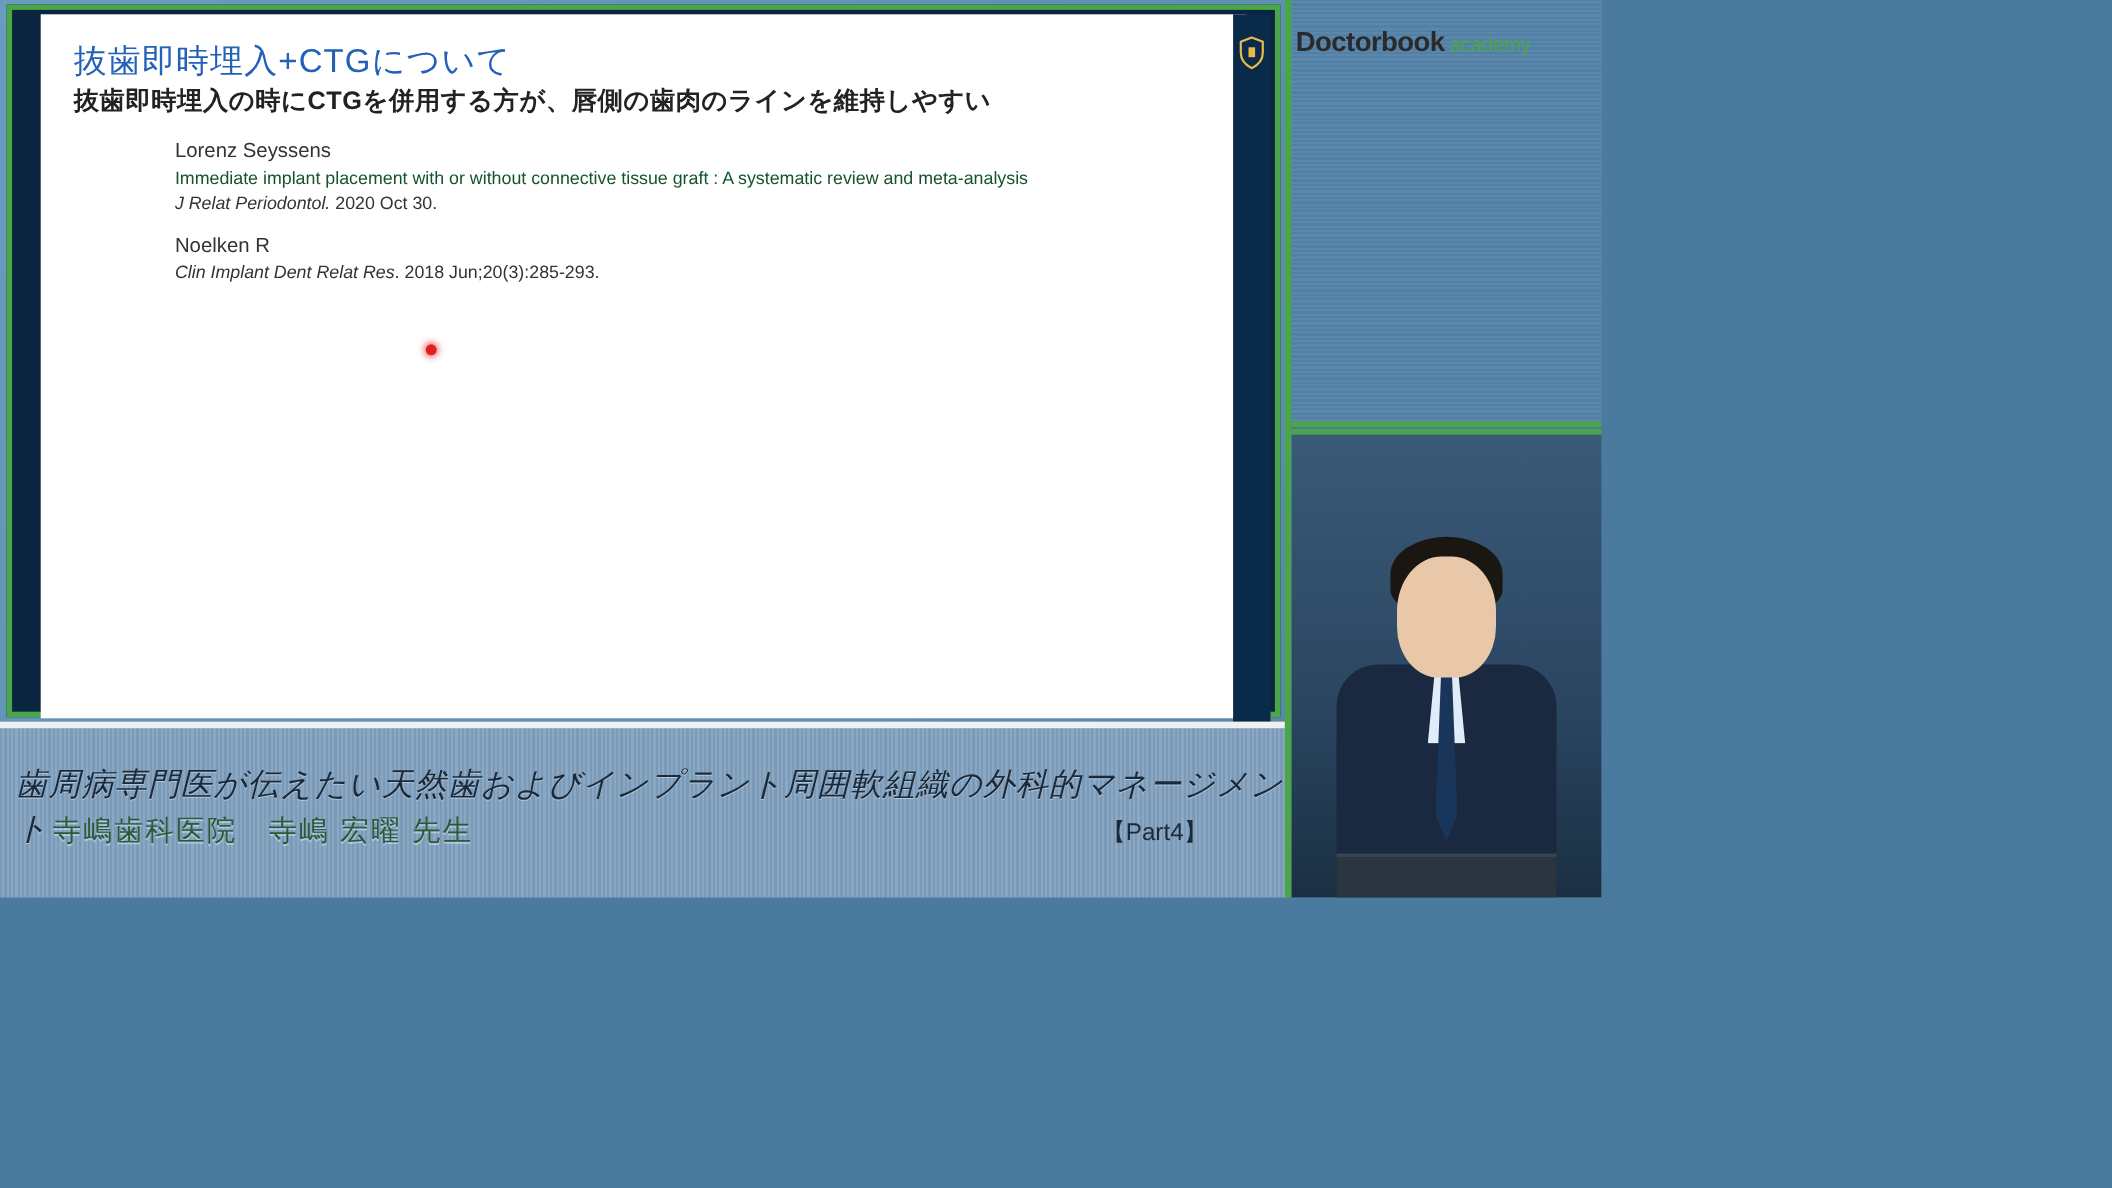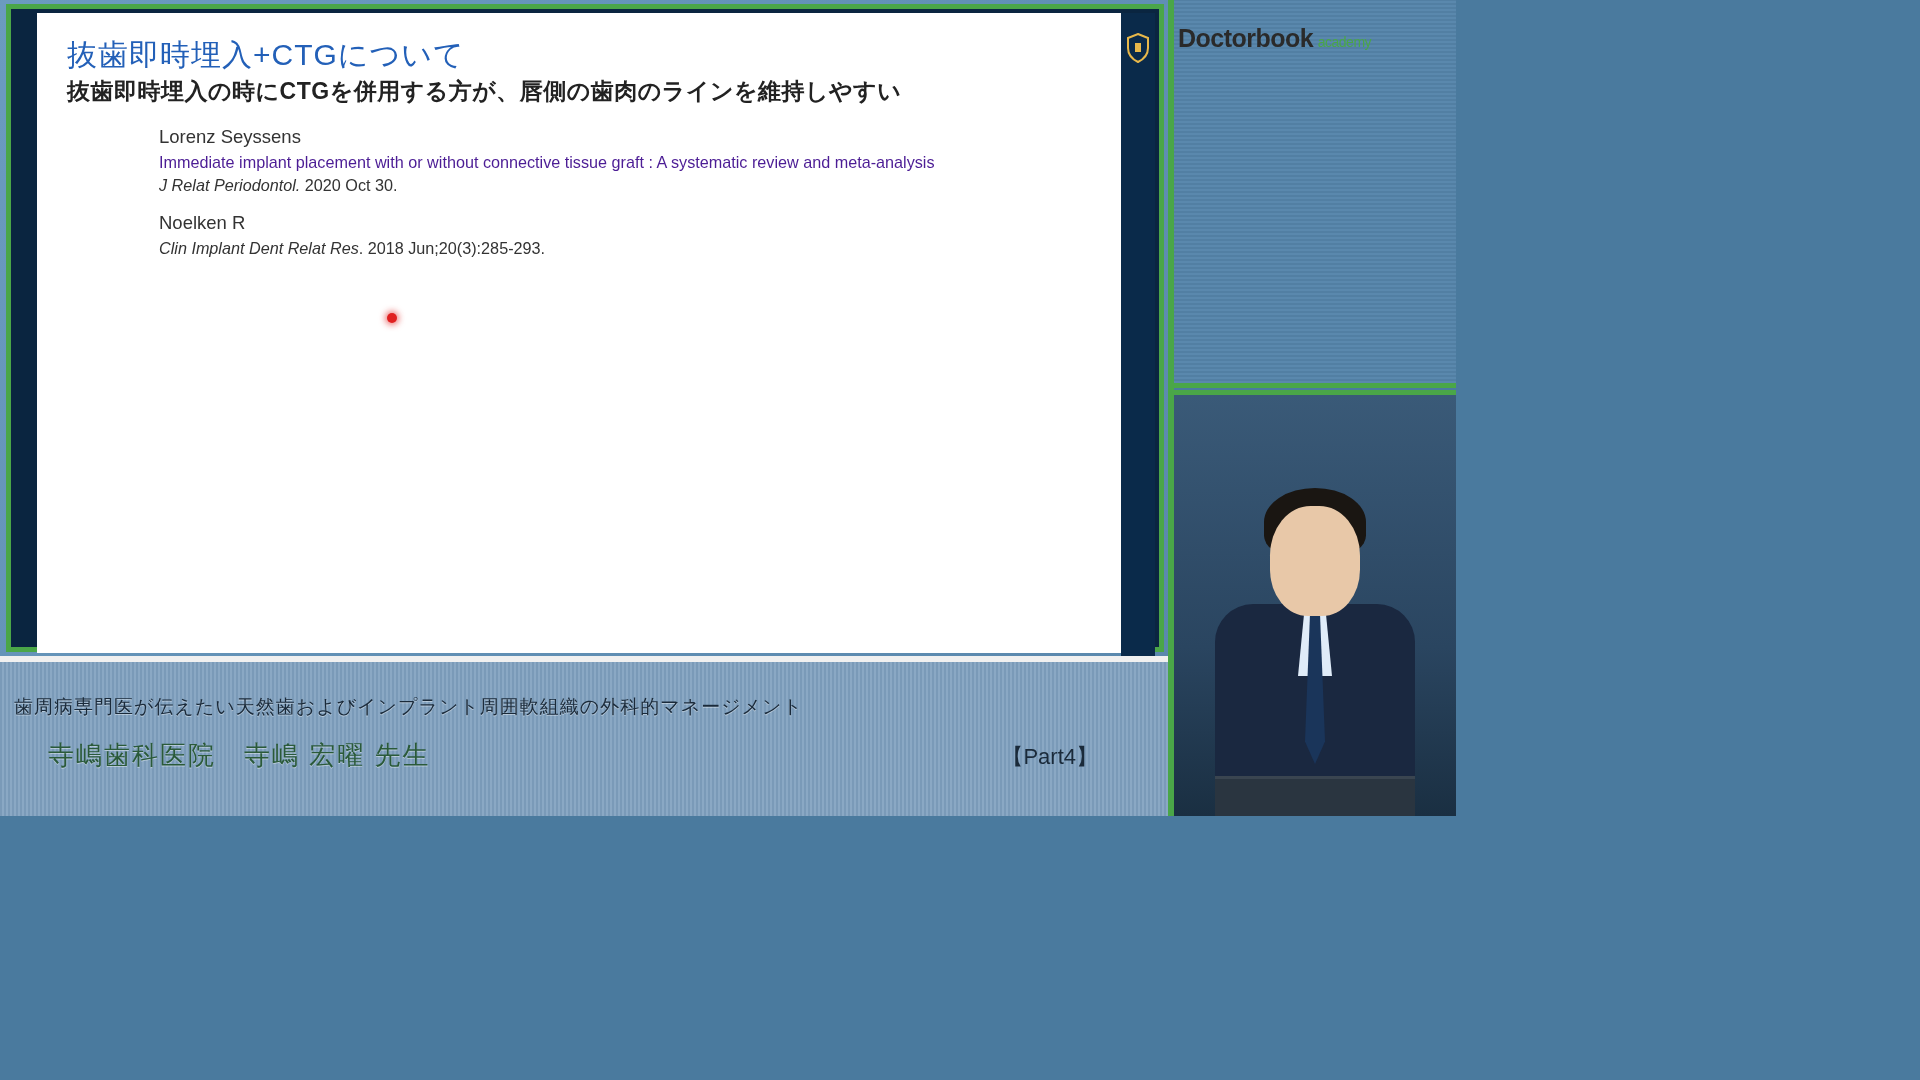--- a/index.html
+++ b/index.html
@@ -57,21 +57,21 @@
       color: #2a2a2a;
       line-height: 1.35;
     }
     .ref-author {
       font-size: 18.5px;
       color: #333;
       margin-bottom: 2px;
     }
     .ref-title {
       font-size: 16.2px;
-      color: #4c1d95;
+      color: #14532d;
       margin-bottom: 1px;
     }
     .ref-source {
       font-size: 16.2px;
       color: #333;
     }
     .ref-source .journal { font-style: italic; }
     .laser-pointer {
       position: absolute;
       width: 10px;
@@ -115,21 +115,21 @@
       padding-left: 4px;
       z-index: 5;
     }
     .brand-text {
       font-size: 25px;
       font-weight: 600;
       color: #2a2a2a;
       letter-spacing: -0.5px;
       text-align: center;
     }
-    .brand-accent { color: #4aa648; font-weight: 500; font-size: 14px; }
+    .brand-accent { color: #4aa648; font-weight: 500; font-size: 19px; }
     .camera-panel {
       position: absolute;
       top: 390px;
       left: 1174px;
       width: 282px;
       height: 426px;
       background: linear-gradient(180deg, #3a5a78 0%, #2a4560 60%, #1a2f42 100%);
       border-top: 5px solid #4aa648;
       overflow: hidden;
     }
@@ -208,25 +208,26 @@
       width: 1170px;
       height: 160px;
       background: repeating-linear-gradient(90deg, #7a9ab8 0, #7a9ab8 2px, #8aa8c4 2px, #8aa8c4 4px),
                   linear-gradient(180deg, #90aec8 0%, #7a9ab8 100%);
       border-top: 6px solid #f0f0f0;
     }
     .lecture-title {
       position: absolute;
       top: 32px;
       left: 14px;
-      font-size: 19px;
+      font-size: 29px;
       color: #1a2a3a;
       font-weight: 500;
       text-shadow: 0 1px 0 rgba(255,255,255,0.4);
       letter-spacing: 1px;
+      font-style: italic;
     }
     .lecturer {
       position: absolute;
       top: 76px;
       left: 48px;
       font-size: 26px;
       color: #2a5a3a;
       font-weight: 500;
       text-shadow: 0 1px 0 rgba(255,255,255,0.4);
       letter-spacing: 2px;

